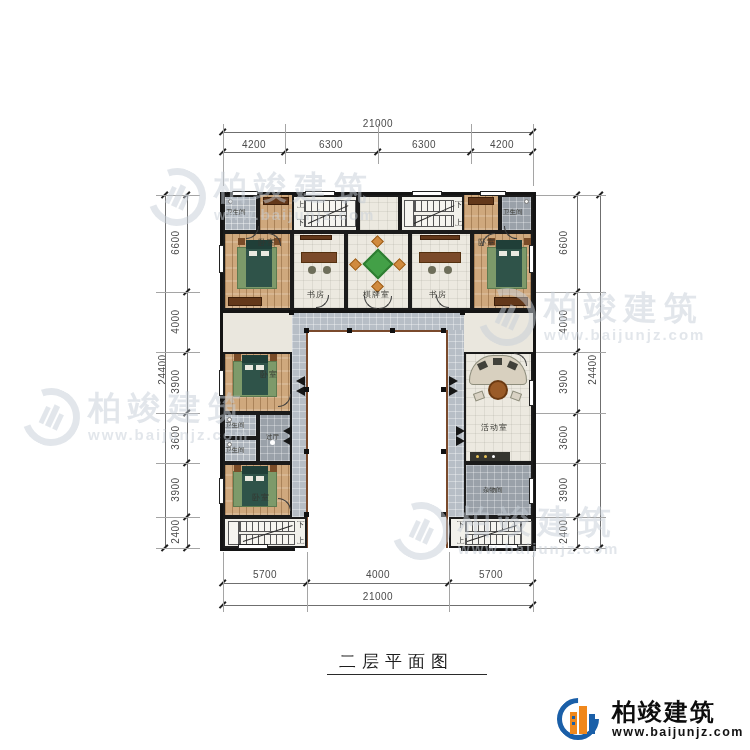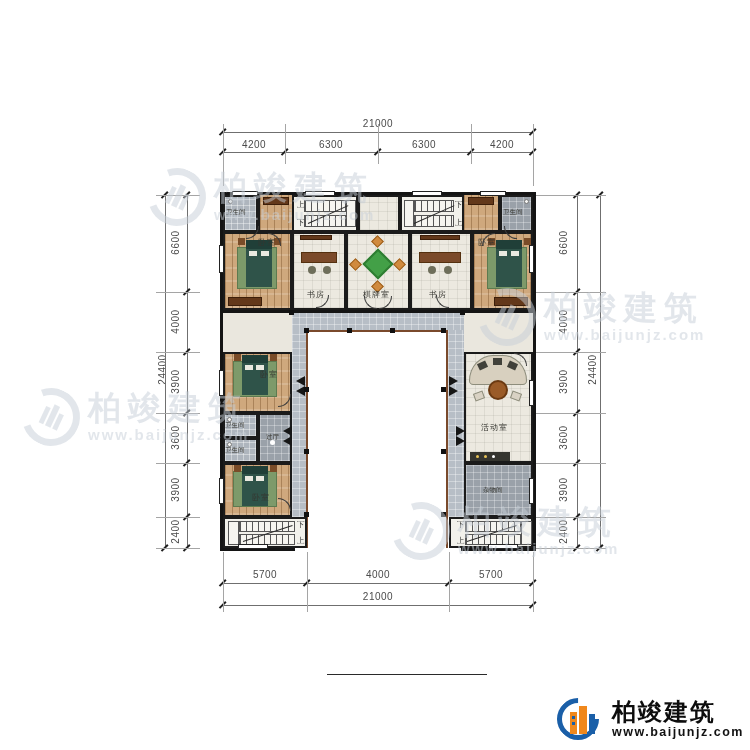--- a/index.html
+++ b/index.html
@@ -419,20 +419,21 @@
       <i class="ext" style="left: 156px; top: 548px; width: 44px; height: 1px;"></i>
       <i class="ext" style="left: 536px; top: 195px; width: 70px; height: 1px;"></i>
       <i class="ext" style="left: 536px; top: 292px; width: 70px; height: 1px;"></i>
       <i class="ext" style="left: 536px; top: 352px; width: 70px; height: 1px;"></i>
       <i class="ext" style="left: 536px; top: 413px; width: 70px; height: 1px;"></i>
       <i class="ext" style="left: 536px; top: 463px; width: 70px; height: 1px;"></i>
       <i class="ext" style="left: 536px; top: 517px; width: 70px; height: 1px;"></i>
       <i class="ext" style="left: 536px; top: 548px; width: 70px; height: 1px;"></i>
     </div>
 
+  <div class="title" style="left:339px;top:650px;">二层平面图</div>
   <div class="title-rule" style="left:327px;top:674px;width:160px;"></div>
 
   <div class="logo" style="left:556px;top:696px;">
     <span class="logo-badge">
       <i class="swoosh"></i>
       <i class="bar" style="left:14px;top:16px;width:7px;height:22px;background:#f0881c;"></i>
       <i class="bar" style="left:23px;top:10px;width:8px;height:28px;background:#f0881c;"></i>
       <i class="bar" style="left:33px;top:18px;width:6px;height:20px;background:#1a5fa8;"></i>
       <i class="bar" style="left:16px;top:20px;width:3px;height:3px;background:#1a5fa8;"></i>
       <i class="bar" style="left:16px;top:26px;width:3px;height:3px;background:#1a5fa8;"></i>

